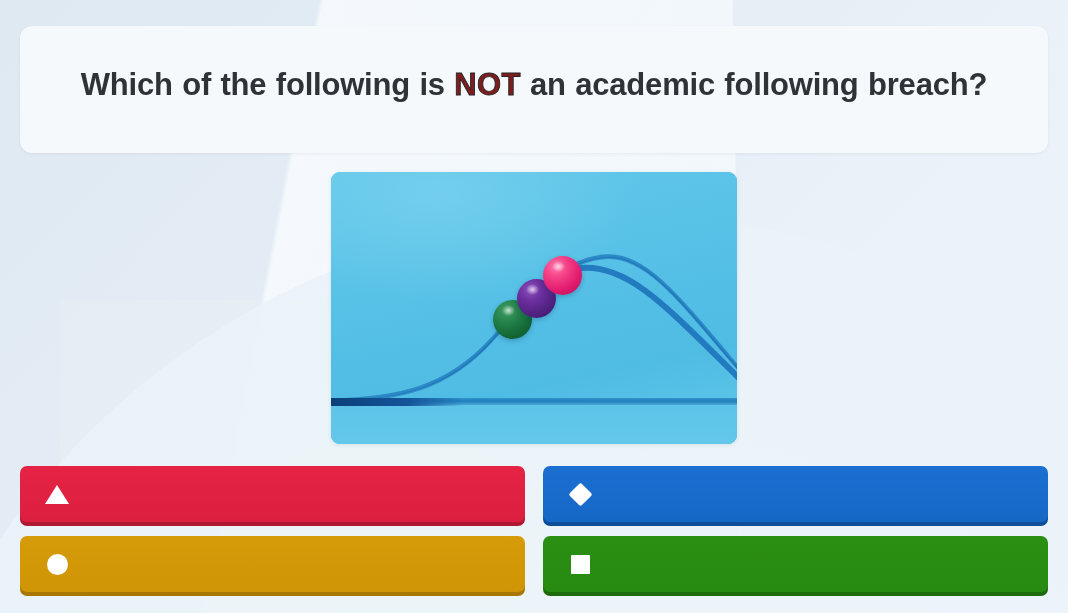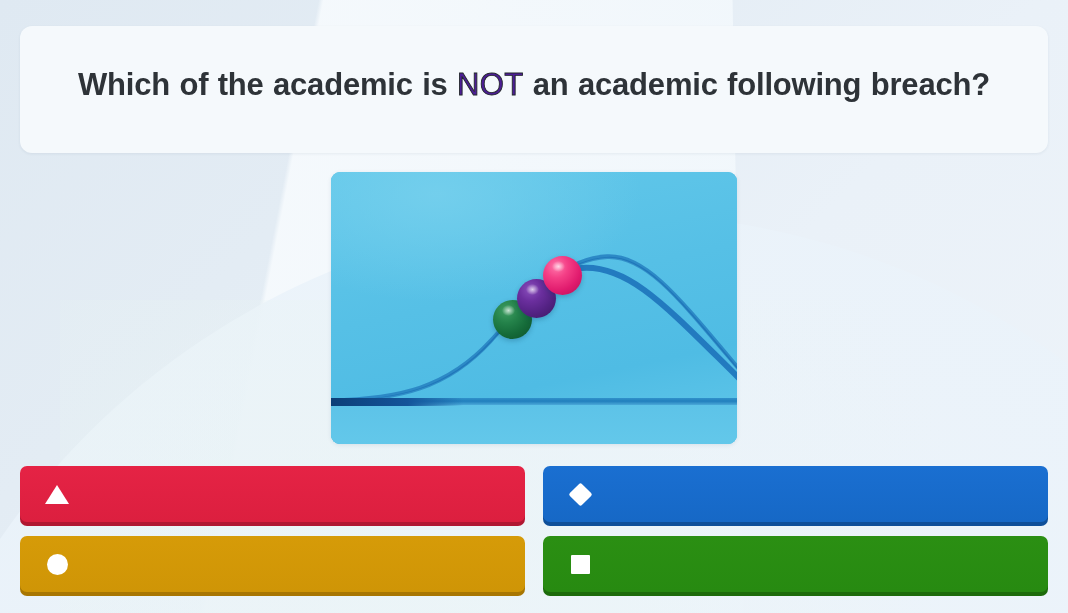--- a/index.html
+++ b/index.html
@@ -68,22 +68,22 @@
   .question-text {
     font-size: 31px;
     line-height: 1.42;
     font-weight: bold;
     color: #2e3338;
     text-align: center;
     letter-spacing: -0.2px;
     word-spacing: 1px;
   }
   .question-text .strong {
-    font-weight: normal;
-    color: #4c1d95;
+    font-weight: bold;
+    color: #7f1d1d;
     letter-spacing: 0.3px;
     -webkit-text-stroke: 0.9px #23272b;
   }
 
   
   .media-frame {
     position: absolute;
     left: 331px;
     top: 172px;
     width: 406px;
@@ -247,21 +247,21 @@
 <body>
 
 <div class="bg-root">
   <div class="bg-diagonal"></div>
   <div class="bg-arc"></div>
   <div class="bg-arc-2"></div>
 </div>
 
 <div class="question-card">
   <div class="question-text">
-    <span>Which of the academic is </span><span class="strong">NOT</span><span> an academic following breach?</span>
+    <span>Which of the following is </span><span class="strong">NOT</span><span> an academic following breach?</span>
   </div>
 </div>
 
 <div class="media-frame">
   <div class="media-sky"></div>
   <div class="media-ground"></div>
 
   <svg class="media-curve" viewBox="0 0 406 272" preserveAspectRatio="none">
     <path d="M -10 228 C 70 228, 118 214, 160 168 C 200 124, 232 86, 276 84 C 316 82, 350 128, 416 206" fill="none" stroke="#2a86c4" stroke-width="3.4" opacity="0.95"></path>
     <path d="M -10 230 C 70 230, 118 216, 160 170 C 200 126, 232 88, 276 86 C 316 84, 350 130, 416 208" fill="none" stroke="#1668b0" stroke-width="2.2" opacity="0.55"></path>

